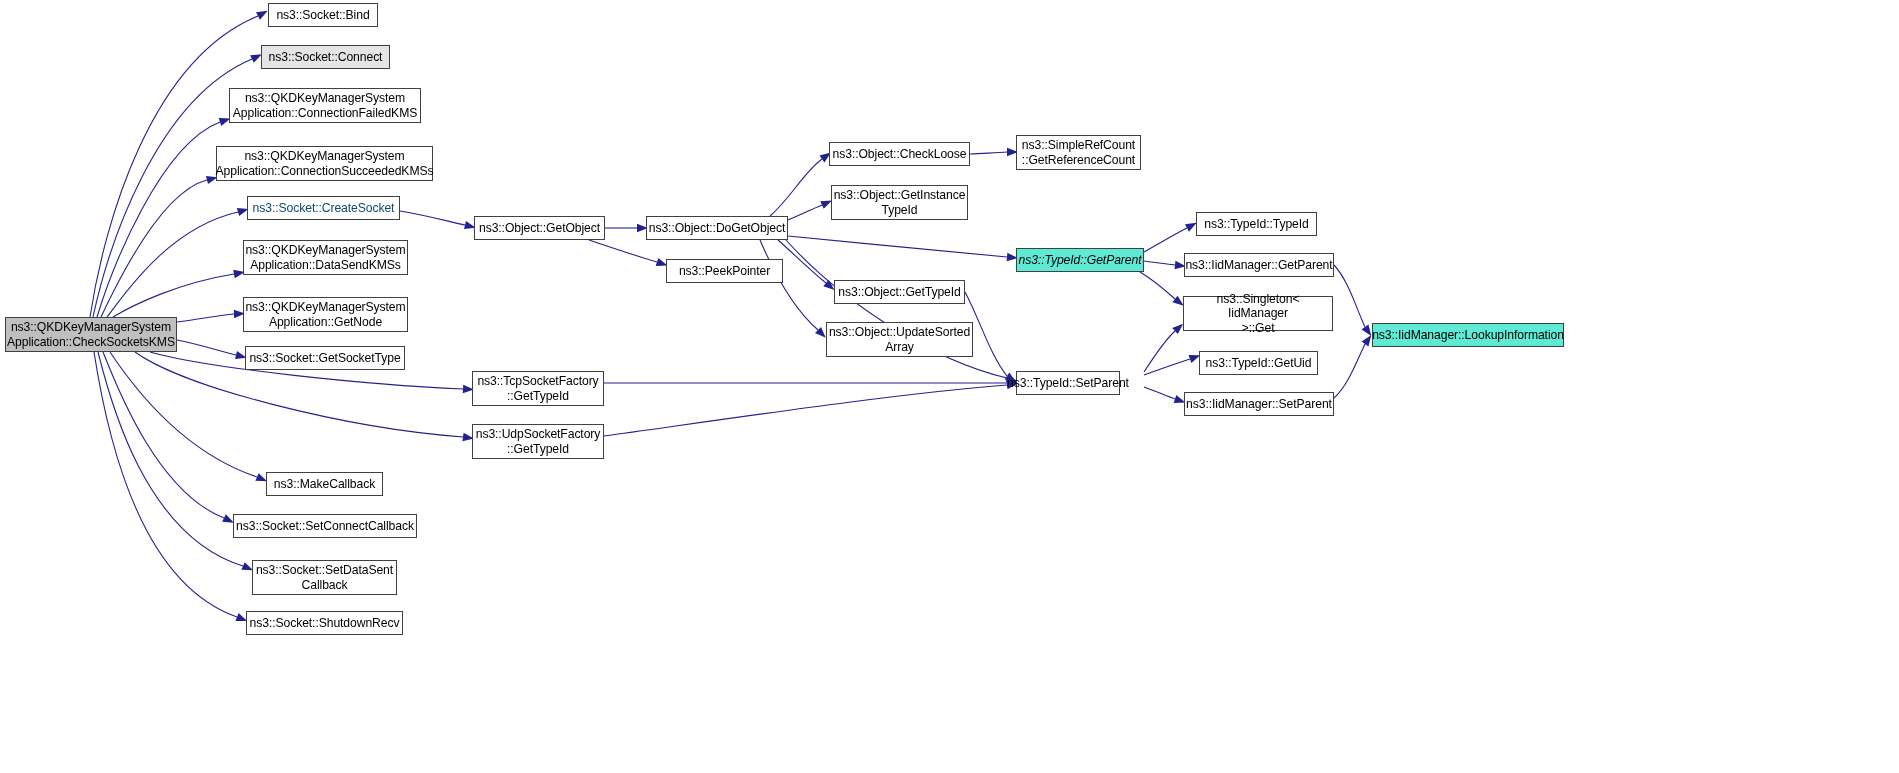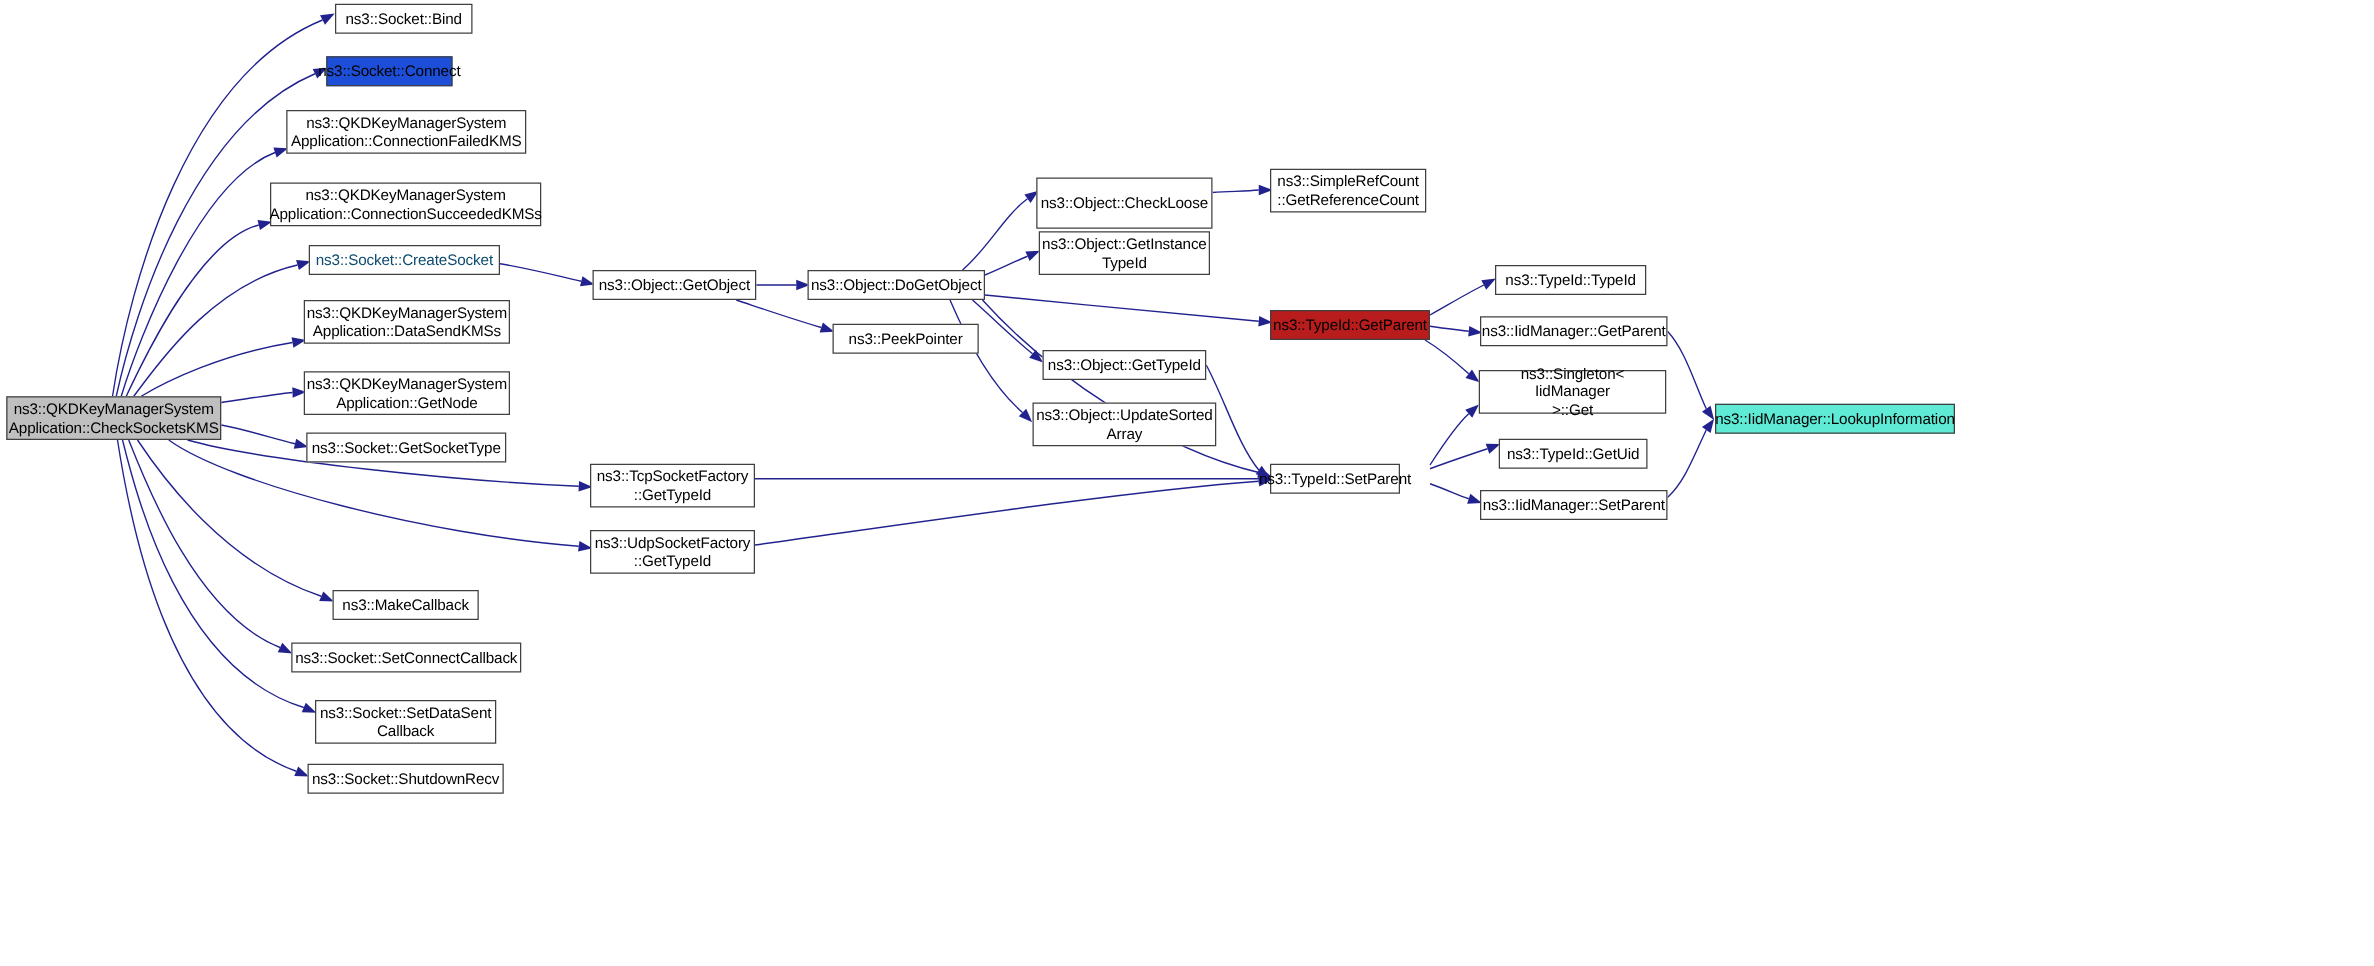--- a/index.html
+++ b/index.html
@@ -117,21 +117,21 @@
       <path d="M 1144 372 C 1155 355, 1165 340, 1175 331" fill="none" stroke="#22228f" stroke-width="1.1"></path>
       <polygon points="0,-4.2 11,0 0,4.2" fill="#22228f" transform="translate(1175,331) rotate(-42)"></polygon>
       <path d="M 1334 265 C 1348 280, 1355 305, 1365 327" fill="none" stroke="#22228f" stroke-width="1.1"></path>
       <polygon points="0,-4.2 11,0 0,4.2" fill="#22228f" transform="translate(1365,327) rotate(55)"></polygon>
       <path d="M 1334 398 C 1348 385, 1355 365, 1365 344" fill="none" stroke="#22228f" stroke-width="1.1"></path>
       <polygon points="0,-4.2 11,0 0,4.2" fill="#22228f" transform="translate(1365,344) rotate(-55)"></polygon>
     </svg>
 <div class="node root" style="left: 5px; top: 317px; width: 172px; height: 35px; background: rgb(191, 191, 191); border-color: rgb(64, 64, 64); color: rgb(0, 0, 0);"><span>ns3::QKDKeyManagerSystem
 Application::CheckSocketsKMS</span></div>
     <div class="node" style="left: 268px; top: 3px; width: 110px; height: 24px; background: rgb(255, 255, 255); border-color: rgb(64, 64, 64); color: rgb(0, 0, 0);"><span>ns3::Socket::Bind</span></div>
-    <div class="node" style="left: 261px; top: 45px; width: 101px; height: 24px; background: #1d4ed8; border-color: rgb(64, 64, 64); color: rgb(0, 0, 0);"><span>ns3::Socket::Connect</span></div>
+    <div class="node" style="left: 261px; top: 45px; width: 129px; height: 24px; background: #e5e5e5; border-color: rgb(64, 64, 64); color: rgb(0, 0, 0);"><span>ns3::Socket::Connect</span></div>
     <div class="node" style="left: 229px; top: 88px; width: 192px; height: 35px; background: rgb(255, 255, 255); border-color: rgb(64, 64, 64); color: rgb(0, 0, 0);"><span>ns3::QKDKeyManagerSystem
 Application::ConnectionFailedKMS</span></div>
     <div class="node" style="left: 216px; top: 146px; width: 217px; height: 35px; background: rgb(255, 255, 255); border-color: rgb(64, 64, 64); color: rgb(0, 0, 0);"><span>ns3::QKDKeyManagerSystem
 Application::ConnectionSucceededKMSs</span></div>
     <div class="node" style="left: 247px; top: 196px; width: 153px; height: 24px; background: rgb(255, 255, 255); border-color: rgb(64, 64, 64); color: #0c4a6e;"><span>ns3::Socket::CreateSocket</span></div>
     <div class="node" style="left: 243px; top: 240px; width: 165px; height: 35px; background: rgb(255, 255, 255); border-color: rgb(64, 64, 64); color: rgb(0, 0, 0);"><span>ns3::QKDKeyManagerSystem
 Application::DataSendKMSs</span></div>
     <div class="node" style="left: 243px; top: 297px; width: 165px; height: 35px; background: rgb(255, 255, 255); border-color: rgb(64, 64, 64); color: rgb(0, 0, 0);"><span>ns3::QKDKeyManagerSystem
 Application::GetNode</span></div>
     <div class="node" style="left: 245px; top: 346px; width: 160px; height: 24px; background: rgb(255, 255, 255); border-color: rgb(64, 64, 64); color: rgb(0, 0, 0);"><span>ns3::Socket::GetSocketType</span></div>
@@ -140,29 +140,29 @@
     <div class="node" style="left: 472px; top: 424px; width: 132px; height: 35px; background: rgb(255, 255, 255); border-color: rgb(64, 64, 64); color: rgb(0, 0, 0);"><span>ns3::UdpSocketFactory
 ::GetTypeId</span></div>
     <div class="node" style="left: 266px; top: 472px; width: 117px; height: 24px; background: rgb(255, 255, 255); border-color: rgb(64, 64, 64); color: rgb(0, 0, 0);"><span>ns3::MakeCallback</span></div>
     <div class="node" style="left: 233px; top: 514px; width: 184px; height: 24px; background: rgb(255, 255, 255); border-color: rgb(64, 64, 64); color: rgb(0, 0, 0);"><span>ns3::Socket::SetConnectCallback</span></div>
     <div class="node" style="left: 252px; top: 560px; width: 145px; height: 35px; background: rgb(255, 255, 255); border-color: rgb(64, 64, 64); color: rgb(0, 0, 0);"><span>ns3::Socket::SetDataSent
 Callback</span></div>
     <div class="node" style="left: 246px; top: 611px; width: 157px; height: 24px; background: rgb(255, 255, 255); border-color: rgb(64, 64, 64); color: rgb(0, 0, 0);"><span>ns3::Socket::ShutdownRecv</span></div>
     <div class="node" style="left: 474px; top: 216px; width: 131px; height: 24px; background: rgb(255, 255, 255); border-color: rgb(64, 64, 64); color: rgb(0, 0, 0);"><span>ns3::Object::GetObject</span></div>
     <div class="node" style="left: 646px; top: 216px; width: 142px; height: 24px; background: rgb(255, 255, 255); border-color: rgb(64, 64, 64); color: rgb(0, 0, 0);"><span>ns3::Object::DoGetObject</span></div>
     <div class="node" style="left: 666px; top: 259px; width: 117px; height: 24px; background: rgb(255, 255, 255); border-color: rgb(64, 64, 64); color: rgb(0, 0, 0);"><span>ns3::PeekPointer</span></div>
-    <div class="node" style="left: 829px; top: 142px; width: 141px; height: 41px; background: rgb(255, 255, 255); border-color: rgb(64, 64, 64); color: rgb(0, 0, 0);"><span>ns3::Object::CheckLoose</span></div>
+    <div class="node" style="left: 829px; top: 142px; width: 141px; height: 24px; background: rgb(255, 255, 255); border-color: rgb(64, 64, 64); color: rgb(0, 0, 0);"><span>ns3::Object::CheckLoose</span></div>
     <div class="node" style="left: 831px; top: 185px; width: 137px; height: 35px; background: rgb(255, 255, 255); border-color: rgb(64, 64, 64); color: rgb(0, 0, 0);"><span>ns3::Object::GetInstance
 TypeId</span></div>
     <div class="node" style="left: 834px; top: 280px; width: 131px; height: 24px; background: rgb(255, 255, 255); border-color: rgb(64, 64, 64); color: rgb(0, 0, 0);"><span>ns3::Object::GetTypeId</span></div>
     <div class="node" style="left: 826px; top: 322px; width: 147px; height: 35px; background: rgb(255, 255, 255); border-color: rgb(64, 64, 64); color: rgb(0, 0, 0);"><span>ns3::Object::UpdateSorted
 Array</span></div>
     <div class="node" style="left: 1016px; top: 135px; width: 125px; height: 35px; background: rgb(255, 255, 255); border-color: rgb(64, 64, 64); color: rgb(0, 0, 0);"><span>ns3::SimpleRefCount
 ::GetReferenceCount</span></div>
-    <div class="node" style="left: 1016px; top: 248px; width: 128px; height: 24px; background: #b91c1c; border-color: rgb(64, 64, 64); color: rgb(0, 0, 0);"><span>ns3::TypeId::GetParent</span></div>
+    <div class="node" style="left: 1016px; top: 248px; width: 128px; height: 24px; background: #5eead4; border-color: rgb(64, 64, 64); color: rgb(0, 0, 0); font-style: italic;"><span>ns3::TypeId::GetParent</span></div>
     <div class="node" style="left: 1016px; top: 371px; width: 104px; height: 24px; background: rgb(255, 255, 255); border-color: rgb(64, 64, 64); color: rgb(0, 0, 0);"><span>ns3::TypeId::SetParent</span></div>
     <div class="node" style="left: 1196px; top: 212px; width: 121px; height: 24px; background: rgb(255, 255, 255); border-color: rgb(64, 64, 64); color: rgb(0, 0, 0);"><span>ns3::TypeId::TypeId</span></div>
     <div class="node" style="left: 1184px; top: 253px; width: 150px; height: 24px; background: rgb(255, 255, 255); border-color: rgb(64, 64, 64); color: rgb(0, 0, 0);"><span>ns3::IidManager::GetParent</span></div>
     <div class="node" style="left: 1183px; top: 296px; width: 150px; height: 35px; background: rgb(255, 255, 255); border-color: rgb(64, 64, 64); color: rgb(0, 0, 0);"><span>ns3::Singleton&lt; IidManager
 &gt;::Get</span></div>
     <div class="node" style="left: 1199px; top: 351px; width: 119px; height: 24px; background: rgb(255, 255, 255); border-color: rgb(64, 64, 64); color: rgb(0, 0, 0);"><span>ns3::TypeId::GetUid</span></div>
     <div class="node" style="left: 1184px; top: 392px; width: 150px; height: 24px; background: rgb(255, 255, 255); border-color: rgb(64, 64, 64); color: rgb(0, 0, 0);"><span>ns3::IidManager::SetParent</span></div>
     <div class="node" style="left: 1372px; top: 323px; width: 192px; height: 24px; background: #5eead4; border-color: rgb(64, 64, 64); color: rgb(0, 0, 0);"><span>ns3::IidManager::LookupInformation</span></div>
   </div>
 

